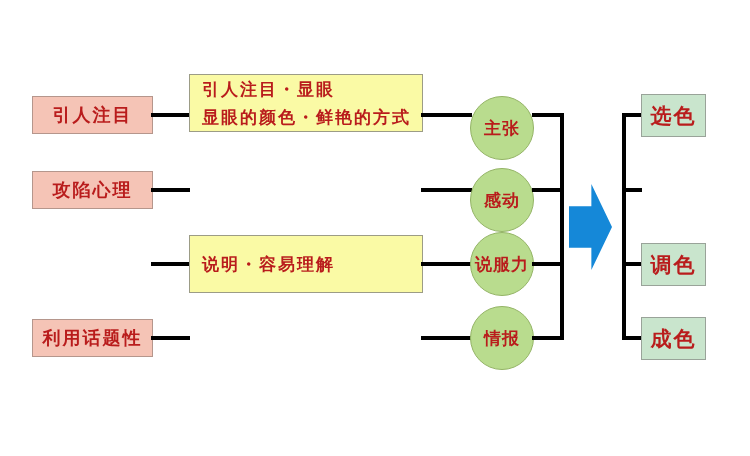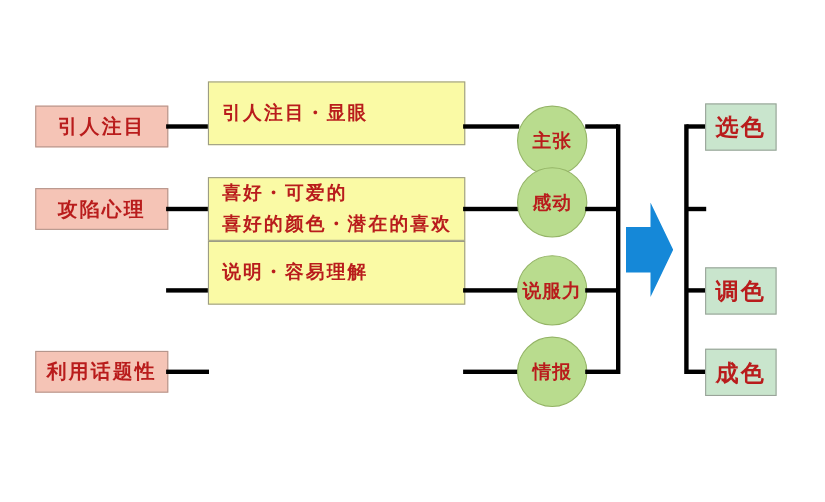--- a/index.html
+++ b/index.html
@@ -32,22 +32,22 @@
     left:470px;width:64px;height:64px;border-radius:50%;
     background:#b9dc8e;border:1px solid #94b466;
     font-size:17px;letter-spacing:1px;
   }
   .green{
     left:641px;width:65px;height:43px;
     background:#c9e5cd;border:1px solid #99a399;
     font-size:21px;letter-spacing:2px;
   }
   .p0{top:96px}.p1{top:171px}.p2{top:245px}.p3{top:319px}
-  .y0{top:74px}.y1{top:161px}.y2{top:219px}.y3{top:309px}
-  .c0{top:96px}.c1{top:152px}.c2{top:232px}.c3{top:306px}
+  .y0{top:74px}.y1{top:161px}.y2{top:235px}.y3{top:309px}
+  .c0{top:96px}.c1{top:168px}.c2{top:232px}.c3{top:306px}
   .g0{top:94px}.g1{top:169px}.g2{top:243px}.g3{top:317px}
   .hline{position:absolute;height:4px;background:#000;}
   .vline{position:absolute;width:4px;background:#000;}
   .la{left:151px;width:39px}
   .lb{left:421px;width:51px}
   .lc{left:532px;width:30px}
   .ld{left:624px;width:18px}
   .t0{top:113px}.t1{top:188px}.t2{top:262px}.t3{top:336px}
   .v1{left:560px;top:113px;height:227px}
   .v2{left:622px;top:113px;height:227px}
@@ -59,31 +59,28 @@
 </style>
 </head>
 <body>
 
 <div id="stage">
 
   <div class="box pink p0">引人注目</div>
   <div class="hline la t0"></div>
   <div class="box yellow y0">
     <div>引人注目・显眼</div>
+    <div>显眼的颜色・鲜艳的方式</div>
   </div>
   <div class="hline lb t0"></div>
   <div class="box circle c0">主张</div>
   <div class="hline lc t0"></div>
 
   <div class="box pink p1">攻陷心理</div>
   <div class="hline la t1"></div>
-  <div class="box yellow y1">
-    <div>喜好・可爱的</div>
-    <div>喜好的颜色・潜在的喜欢</div>
-  </div>
   <div class="hline lb t1"></div>
   <div class="box circle c1">感动</div>
   <div class="hline lc t1"></div>
 
   <div class="hline la t2"></div>
   <div class="box yellow y2">
     <div>说明・容易理解</div>
   </div>
   <div class="hline lb t2"></div>
   <div class="box circle c2">说服力</div>

